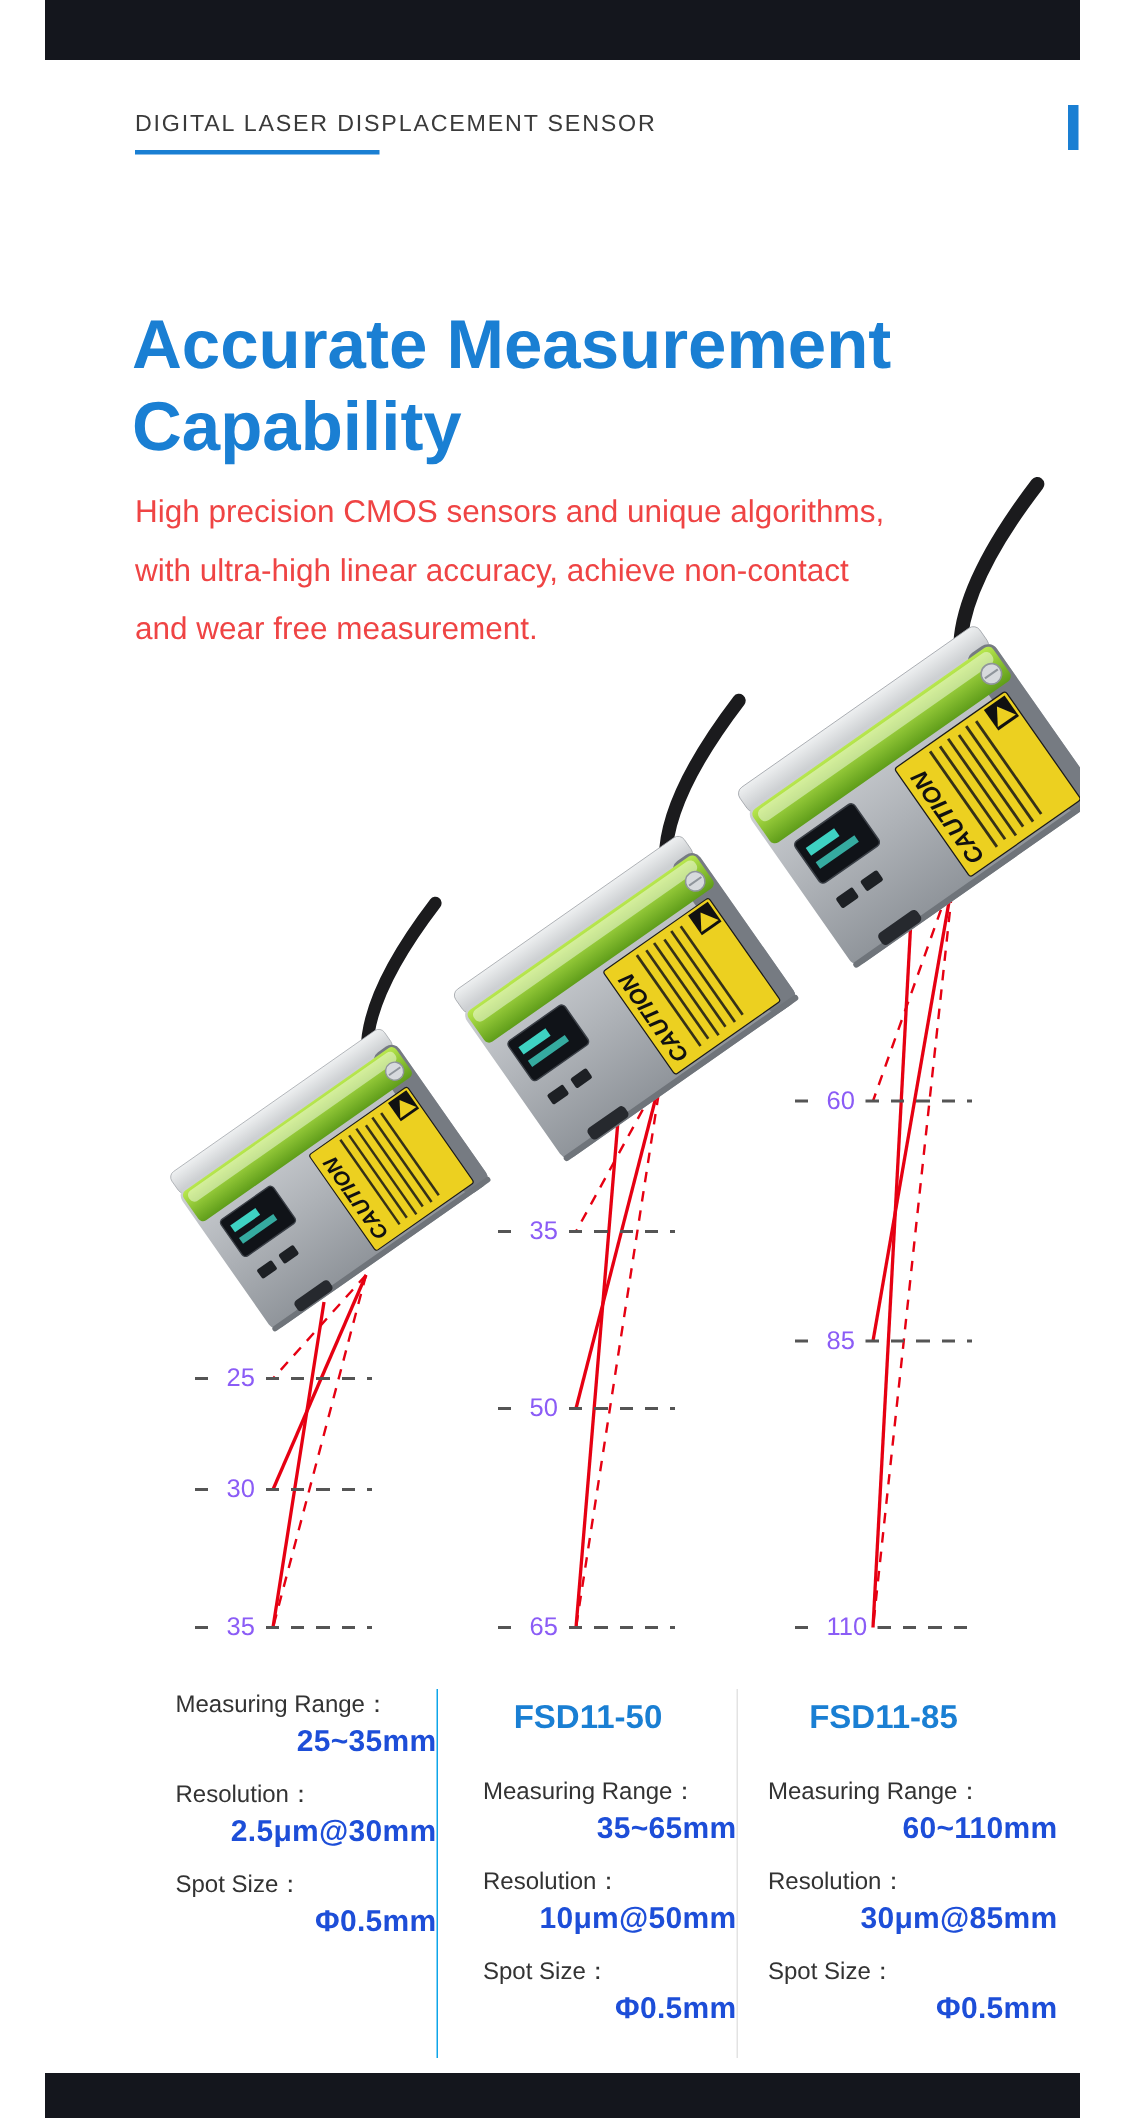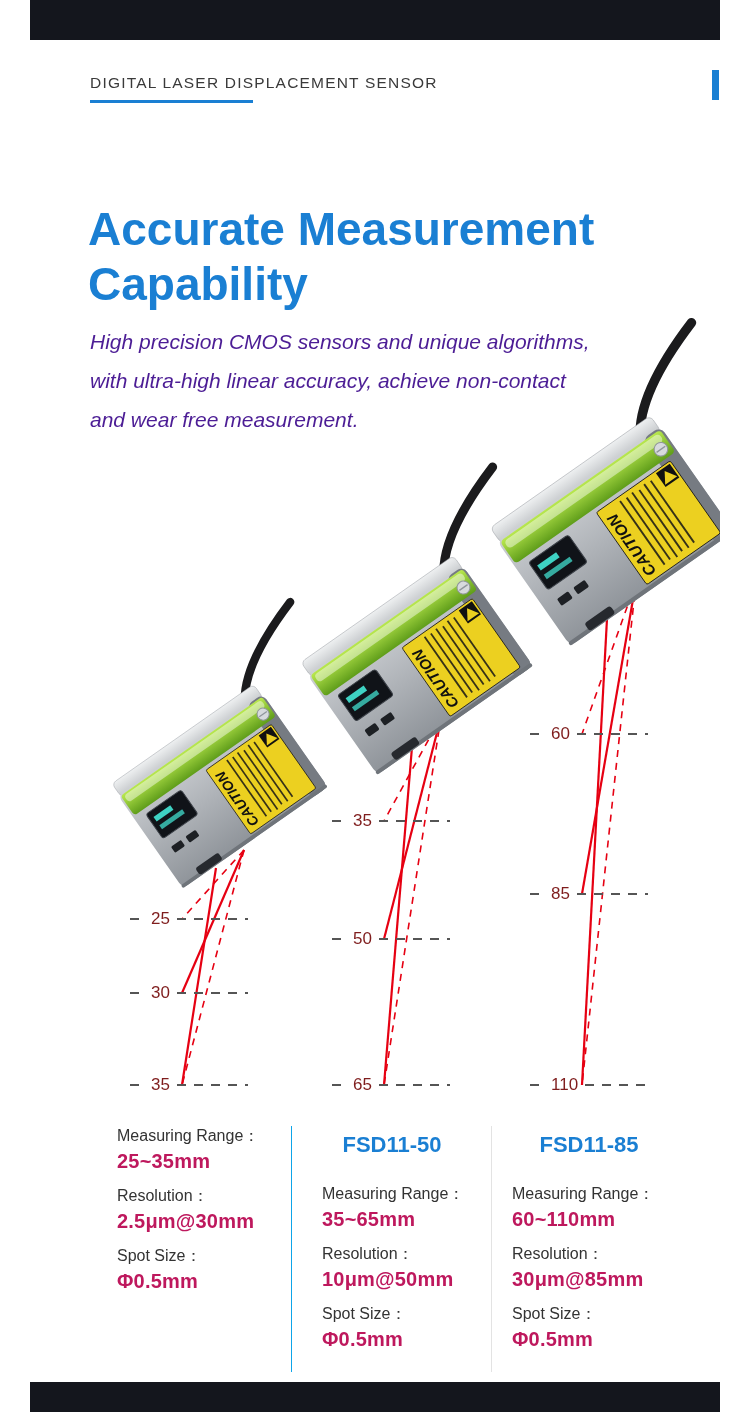--- a/index.html
+++ b/index.html
@@ -14,53 +14,53 @@
 
   .bar{position:absolute;left:0;width:750px;background:var(--bar);}
   .bar.top{top:0;height:40px;}
   .bar.bottom{top:1382px;height:30px;}
 
   .tagline{position:absolute;left:60px;top:74px;font-size:15.5px;letter-spacing:1.2px;color:#3a3a3a;}
   .tagline-underline{position:absolute;left:60px;top:100px;width:163px;height:3px;background:var(--accent);}
   .accent-chip{position:absolute;left:682px;top:70px;width:7px;height:30px;background:var(--accent);}
 
   .title{position:absolute;left:58px;top:202px;font-size:46px;line-height:55px;font-weight:bold;color:var(--accent);letter-spacing:0;}
-  .desc{position:absolute;left:60px;top:322px;font-size:21px;line-height:39px;color:#4c1d95;font-style:italic;}
+  .desc{position:absolute;left:60px;top:322px;font-size:21px;line-height:39px;color:#ef4444;}
 
   .figure{position:absolute;left:0;top:0;width:750px;height:1412px;}
   .lasers{position:absolute;left:0;top:0;width:750px;height:1412px;pointer-events:none;}
   .lz{fill:none;}
   .lz.solid{stroke:var(--laser);stroke-width:2.2;}
   .lz.dash{stroke:var(--laser);stroke-width:1.6;stroke-dasharray:7 6;}
 
   .sensor-slot{position:absolute;width:260px;height:240px;}
   .sensor-slot svg{overflow:visible;display:block;}
   .sensor-slot.s1{left:58px;top:655px;transform:scale(.93);}
   .sensor-slot.s2{left:255px;top:533px;}
   .sensor-slot.s3{left:450px;top:398px;transform:scale(1.05);}
 
   .mark{position:absolute;display:flex;align-items:center;width:118px;height:26px;}
   .mark .stub{width:14px;height:2px;background:repeating-linear-gradient(90deg,#555 0 9px,transparent 9px 16px);}
-  .mark .num{margin:0 7px;font-size:17px;color:#7f1d1d;}
+  .mark .num{margin:0 7px;font-size:17px;color:#8b5cf6;}
   .mark .dline{flex:1;height:2px;background:repeating-linear-gradient(90deg,#555 0 9px,transparent 9px 17px);}
   .mk-0-0{left:100px;top:906px}.mk-0-1{left:100px;top:980px}.mk-0-2{left:100px;top:1072px}
   .mk-1-0{left:302px;top:808px}.mk-1-1{left:302px;top:926px}.mk-1-2{left:302px;top:1072px}
   .mk-2-0{left:500px;top:721px}.mk-2-1{left:500px;top:881px}.mk-2-2{left:500px;top:1072px}
 
   .products{position:absolute;left:45px;top:1126px;width:630px;height:246px;display:flex;}
   .product{position:relative;}
   .product.p0{width:216px;padding-left:42px;}
   .product.p1{width:200px;border-left:1px solid #0ea5e9;padding-left:30px;}
   .product.p2{width:214px;border-left:1px solid #e3e3e3;padding-left:20px;}
   .model{font-size:22px;font-weight:bold;color:var(--accent);margin:6px 0 26px;text-align:center;}
   .p0 .model{margin-left:-42px;width:216px;}
   .p1 .model{margin-left:-30px;width:200px;}
   .p2 .model{margin-left:-30px;width:214px;}
   .spec-label{font-size:16px;color:#333;margin-bottom:3px;}
-  .spec-value{font-size:20px;font-weight:bold;color:#be185d;margin-bottom:13px;letter-spacing:.2px;}
+  .spec-value{font-size:20px;font-weight:bold;color:#1d4ed8;margin-bottom:13px;letter-spacing:.2px;text-align:right;}
 </style>
 </head>
 <body>
 
 <div class="page">
 
   <div class="bar top"></div>
 
   <div class="tagline">DIGITAL LASER DISPLACEMENT SENSOR</div>
   <div class="tagline-underline"></div>

